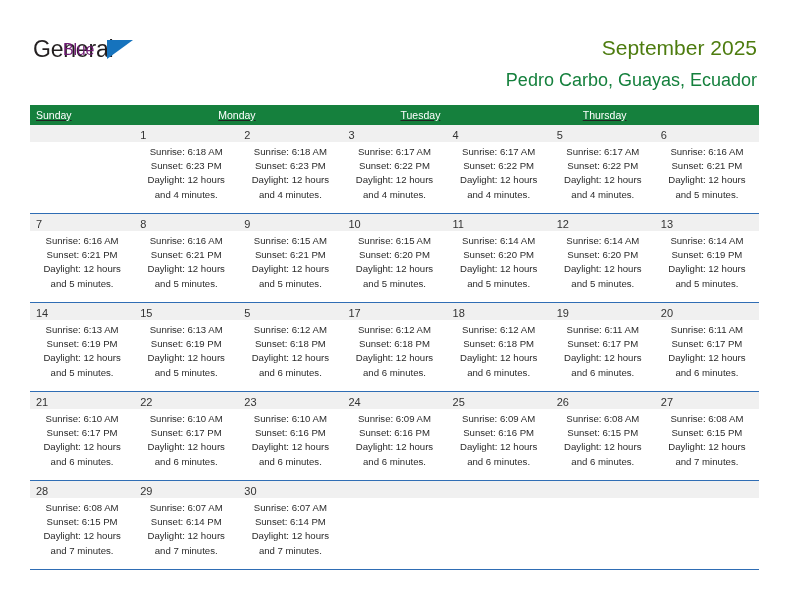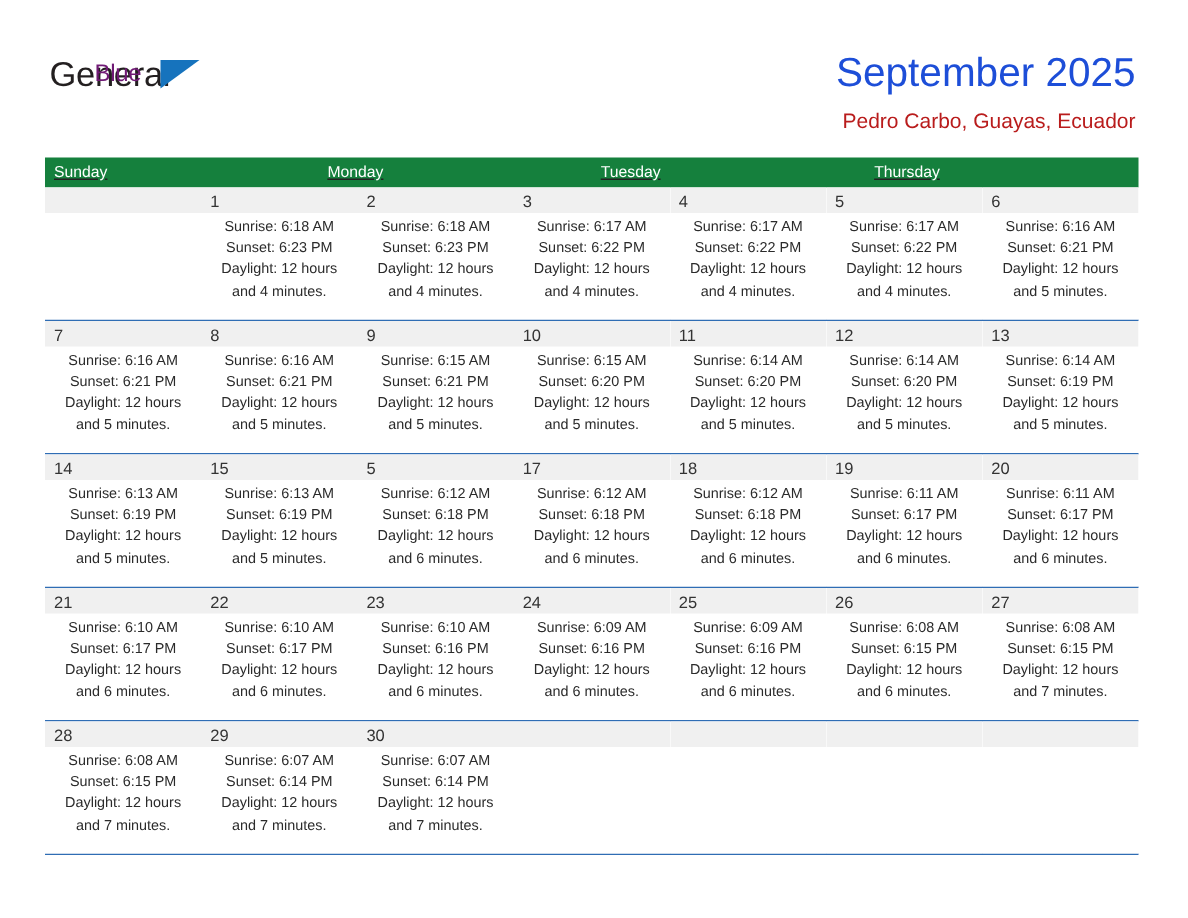--- a/index.html
+++ b/index.html
@@ -67,29 +67,29 @@
     font-family: "Liberation Sans", sans-serif;
   }
 
   .title-block {
     position: absolute;
     right: 35px;
     top: 32px;
     text-align: right;
   }
   .cal-title {
-    font-size: 27px;
-    color: #1d4ed8;
+    font-size: 21px;
+    color: #4d7c0f;
     font-weight: normal;
     line-height: 32px;
     white-space: nowrap;
   }
   .cal-subtitle {
-    font-size: 14px;
-    color: #b91c1c;
+    font-size: 18px;
+    color: #15803d;
     line-height: 20px;
     margin-top: 6px;
     white-space: nowrap;
   }
 
   
   .calendar {
     position: absolute;
     left: 30px;
     top: 105px;

